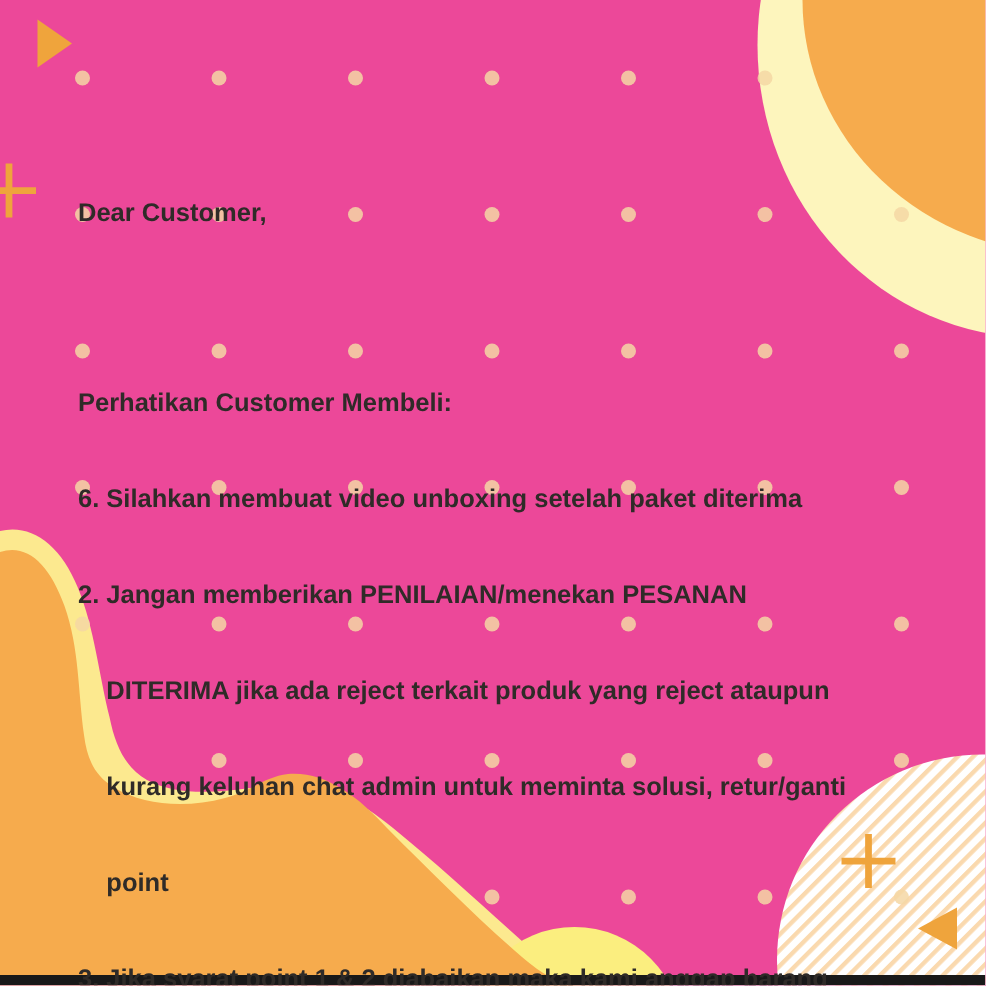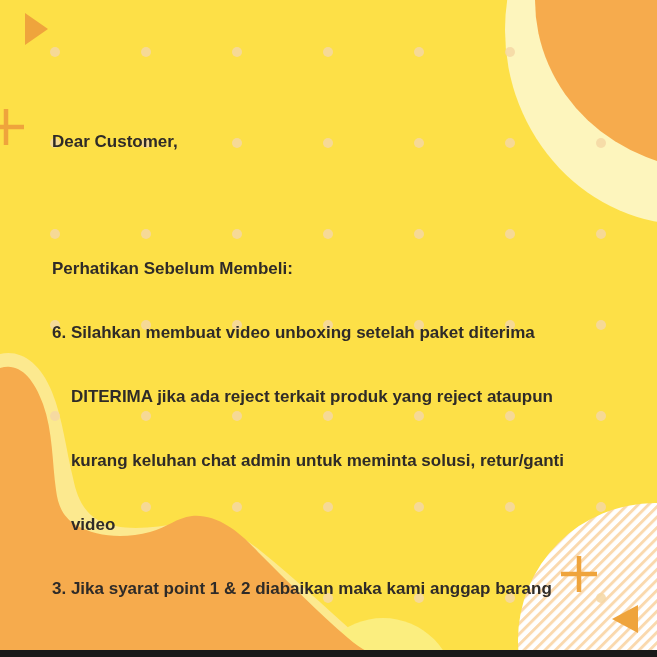--- a/index.html
+++ b/index.html
@@ -1,19 +1,19 @@
 <!DOCTYPE html>
 <html><head>
 <meta charset="utf-8">
 <style>
   html,body{margin:0;padding:0;background:#ffffff;}
   .canvas{
     position:relative;
     width:657px;height:657px;
-    background:#fde047;
+    background:#ec4899;
     overflow:hidden;
     font-family:"Liberation Sans","DejaVu Sans",sans-serif;
   }
   svg.decor{position:absolute;left:0;top:0;}
   .text-block{
     position:absolute;
     left:52px;top:88px;
     font-size:17px;
     line-height:21.3px;
     font-weight:700;
@@ -113,25 +113,26 @@
     <path d="M561,574 H597 M579,556 V592" fill="none" stroke-width="4.5" stroke="#EFA43C"></path>
 
     <path d="M638,605 L638,633 L612,619 Z" fill="#EFA43C"></path>
 
     <rect x="0" y="650" width="657" height="7" fill="#191919"></rect>
   </svg>
 
   <div class="text-block">
     <div class="line">Dear Customer,</div>
     <div class="line"></div>
-    <div class="line">Perhatikan Sebelum Membeli:</div>
+    <div class="line">Perhatikan Customer Membeli:</div>
     <div class="line">6. Silahkan membuat video unboxing setelah paket diterima</div>
+    <div class="line">2. Jangan memberikan PENILAIAN/menekan PESANAN</div>
     <div class="line">    DITERIMA jika ada reject terkait produk yang reject ataupun</div>
     <div class="line">    kurang keluhan chat admin untuk meminta solusi, retur/ganti</div>
-    <div class="line">    video</div>
+    <div class="line">    point</div>
     <div class="line">3. Jika syarat point 1 &amp; 2 diabaikan maka kami anggap barang</div>
     
     
     
     
     
     
     
     
     

